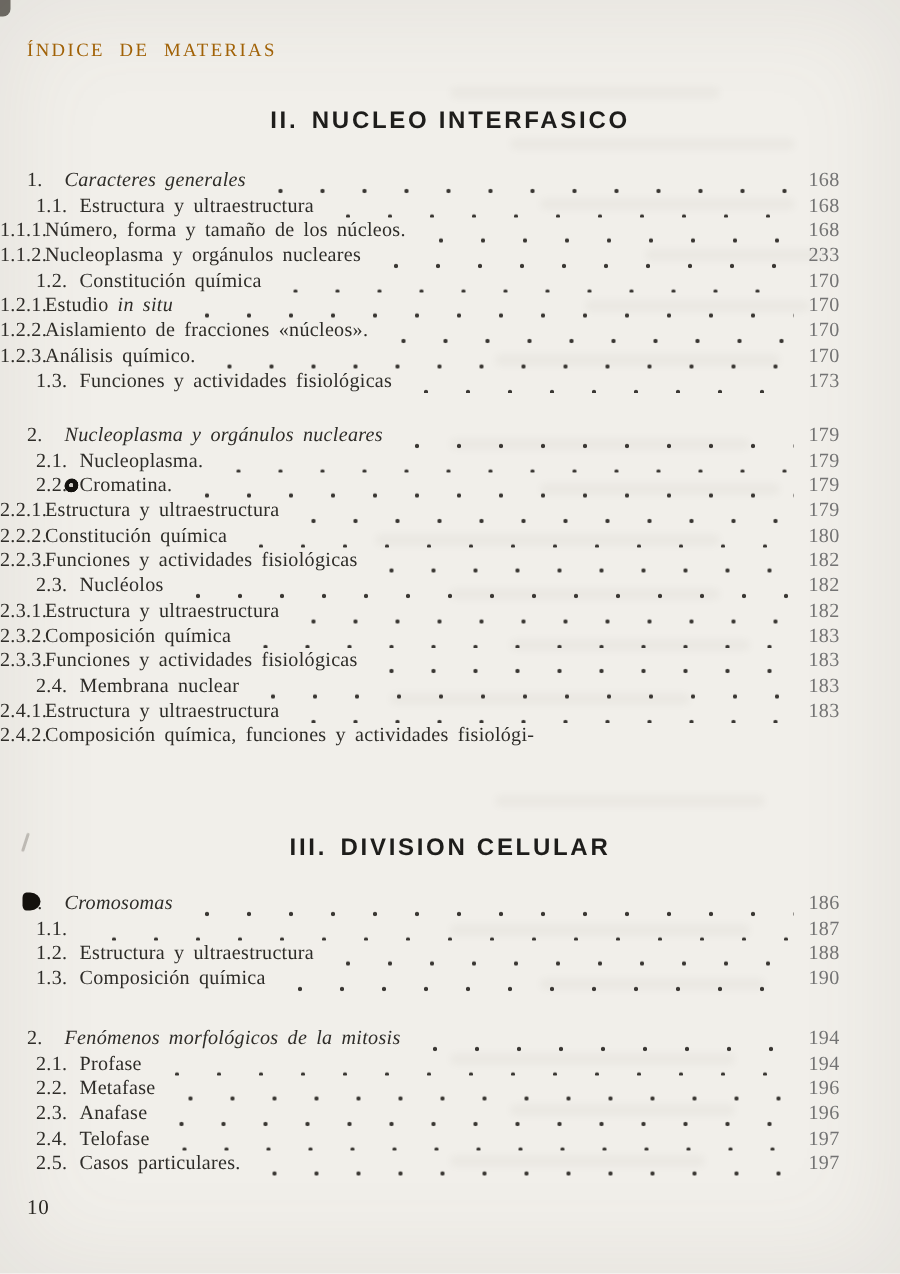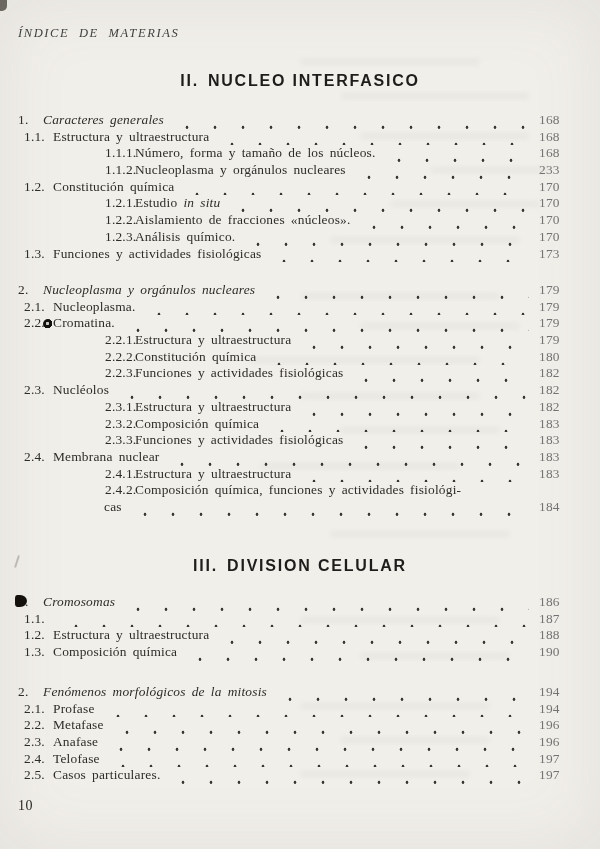--- a/index.html
+++ b/index.html
@@ -9,22 +9,21 @@
     background:#f1efea;
     box-shadow: inset 0 0 70px rgba(120,110,95,0.10);
     font-family:"Liberation Serif","DejaVu Serif",serif;
     color:#2e2c28;
     overflow:hidden;
   }
   
   .page-header{
     position:absolute;top:26px;left:18px;
     font-size:12.5px;letter-spacing:1.6px;word-spacing:5px;
-    color:#404040;
-    font-style:italic;
+    color:#a16207;
   }
   
   .section-heading{
     position:absolute;left:0;width:100%;
     text-align:center;
     font-family:"Liberation Sans","DejaVu Sans",sans-serif;
     font-weight:bold;font-size:16px;
     letter-spacing:1.8px;color:#1e1d1b;
     white-space:nowrap;
   }
@@ -42,21 +41,21 @@
     display:flex;align-items:baseline;
     height:16.7px;line-height:16.7px;
     font-size:13.4px;
     padding-right:27px;
     letter-spacing:0.2px;word-spacing:2.5px;
     white-space:nowrap;
   }
   .row .num{flex:none;position:relative;}
   .lvl0{padding-left:18px;}  .lvl0 .num{width:25px;}
   .lvl1{padding-left:24px;}  .lvl1 .num{width:29px;}
-  .lvl2{padding-left:105px;} .lvl2 .num{width:30px;}
+  .lvl2{} .lvl2 .num{width:30px;}
   .lvlc{padding-left:104px;}
   .label{flex:none;}
   .label.it, .label i{font-style:italic;}
   .leader{
     flex:1;align-self:stretch;
     margin:0 10px 0 7px;
     background-image:radial-gradient(circle, #3a3733 1.15px, rgba(58,55,51,0) 1.7px);
     background-size:28px 16.7px;
     background-repeat:repeat-x;
     background-position:2px 7px;
@@ -259,25 +258,20 @@
         <span class="label">Estructura y ultraestructura</span>
         <span class="leader"></span>
         <span class="pg">183</span>
       </div>
       <div class="row lvl2">
         <span class="num">2.4.2.</span>
         <span class="label">Composición química, funciones y actividades fisiológi-</span>
         <span class="spacer"></span>
         <span class="pg"></span>
       </div>
-      <div class="row lvlc">
-        <span class="label">cas</span>
-        <span class="leader"></span>
-        <span class="pg">184</span>
-      </div>
     </div>
 
   <div class="section-heading sh2">
     <span class="sh-num">III.</span><span>DIVISION CELULAR</span>
   </div>
 
   <div class="toc-block b3">
       <div class="row lvl0">
         <span class="num blot">1.</span>
         <span class="label it">Cromosomas</span>

